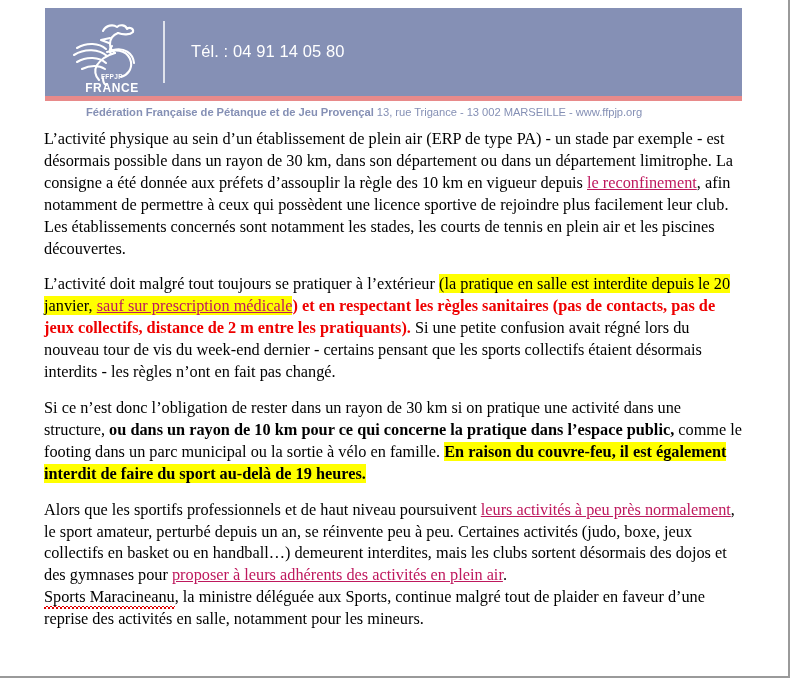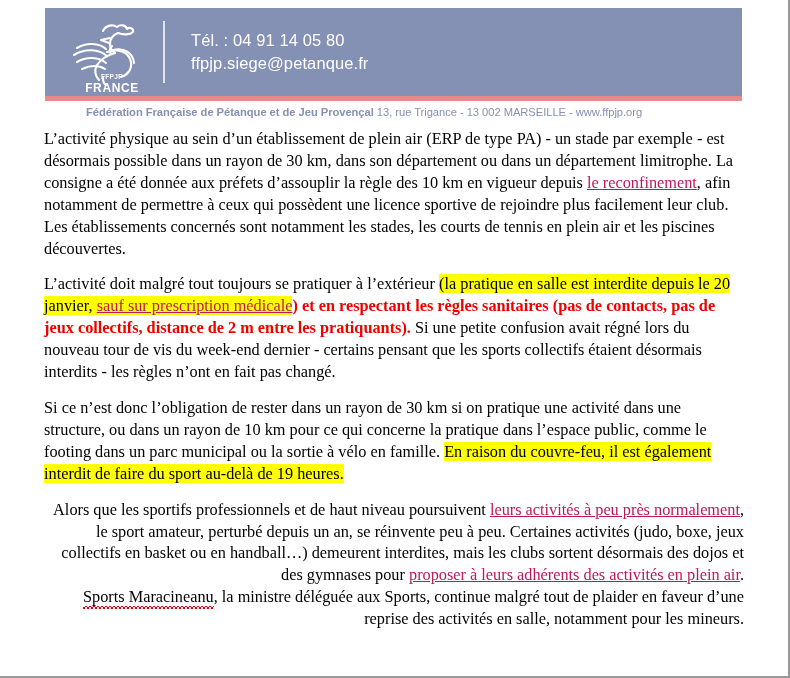--- a/index.html
+++ b/index.html
@@ -120,36 +120,35 @@
     width: 700px;
     font-size: 16.3px;
     line-height: 1.345;
     text-align: left;
   }
   .body-copy p {
     margin: 0 0 14px 0;
   }
   .body-copy p.tight {
     margin-bottom: 0;
-    text-align: right;
   }
 
   a.doclink {
     color: #be185d;
     text-decoration: underline;
   }
   .hl {
     background: #ffff00;
   }
   .redbold {
     color: #ee0000;
     font-weight: bold;
   }
   .bold {
-    font-weight: normal;
+    font-weight: bold;
   }
 
   h2.section-heading {
     margin: 22px 0 20px 0;
     font-size: 21px;
     font-weight: bold;
     text-decoration: underline;
     letter-spacing: -0.1px;
   }
 
@@ -204,21 +203,20 @@
       <div class="logo-wordmark">
         <span class="ffpjp">FFPJP</span>
         <span class="france">FRANCE</span>
       </div>
     </div>
 
     <div class="header-divider"></div>
 
     <div class="header-contact">
       <div>Tél. : 04 91 14 05 80</div>
-      <div>ffpjp.siege@petanque.fr</div>
     </div>
   </div>
 
   <div class="header-rule"></div>
 
   <div class="fed-line"><span class="fed-name">Fédération Française de Pétanque et de Jeu Provençal</span><span> 13, rue Trigance - 13 002 MARSEILLE - www.ffpjp.org</span></div>
 
   <div class="body-copy">
 
     <p><span>L’activité physique au sein d’un établissement de plein air (ERP de type PA) - un stade par exemple - est désormais possible dans un rayon de 30 km, dans son département ou dans un département limitrophe. La consigne a été donnée aux préfets d’assouplir la règle des 10 km en vigueur depuis </span><a class="doclink" href="#">le reconfinement</a><span>, afin notamment de permettre à ceux qui possèdent une licence sportive de rejoindre plus facilement leur club. Les établissements concernés sont notamment les stades, les courts de tennis en plein air et les piscines découvertes.</span></p>

